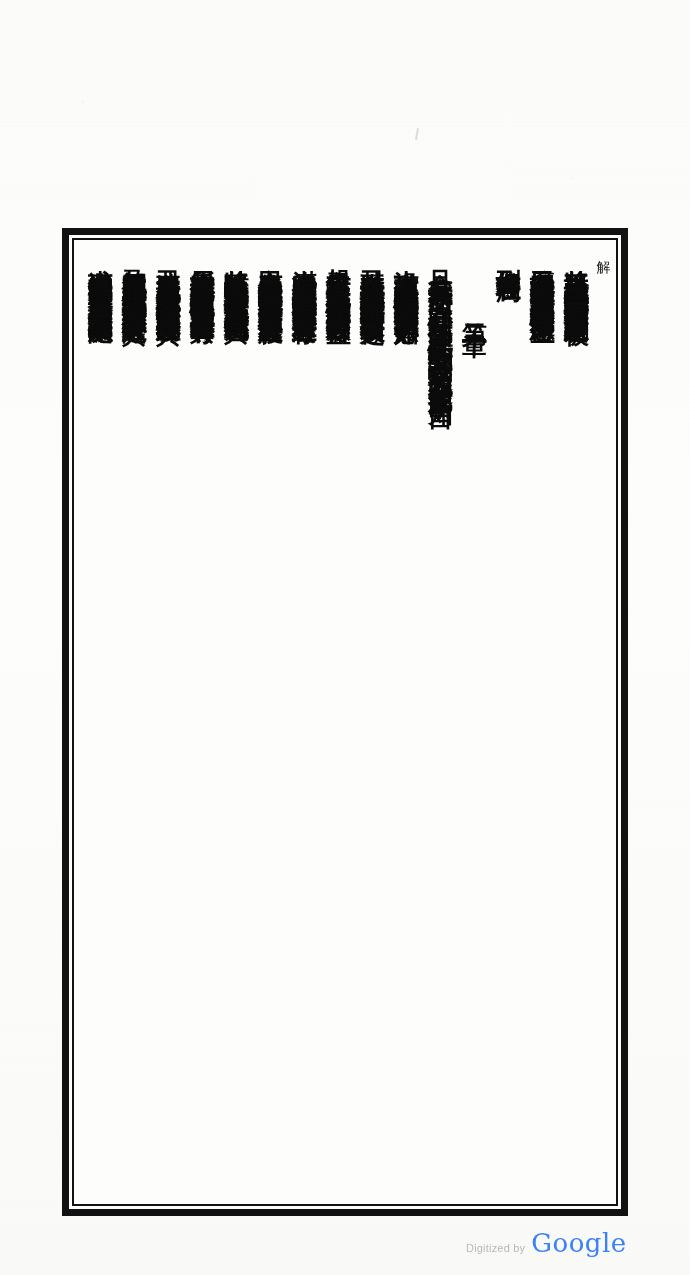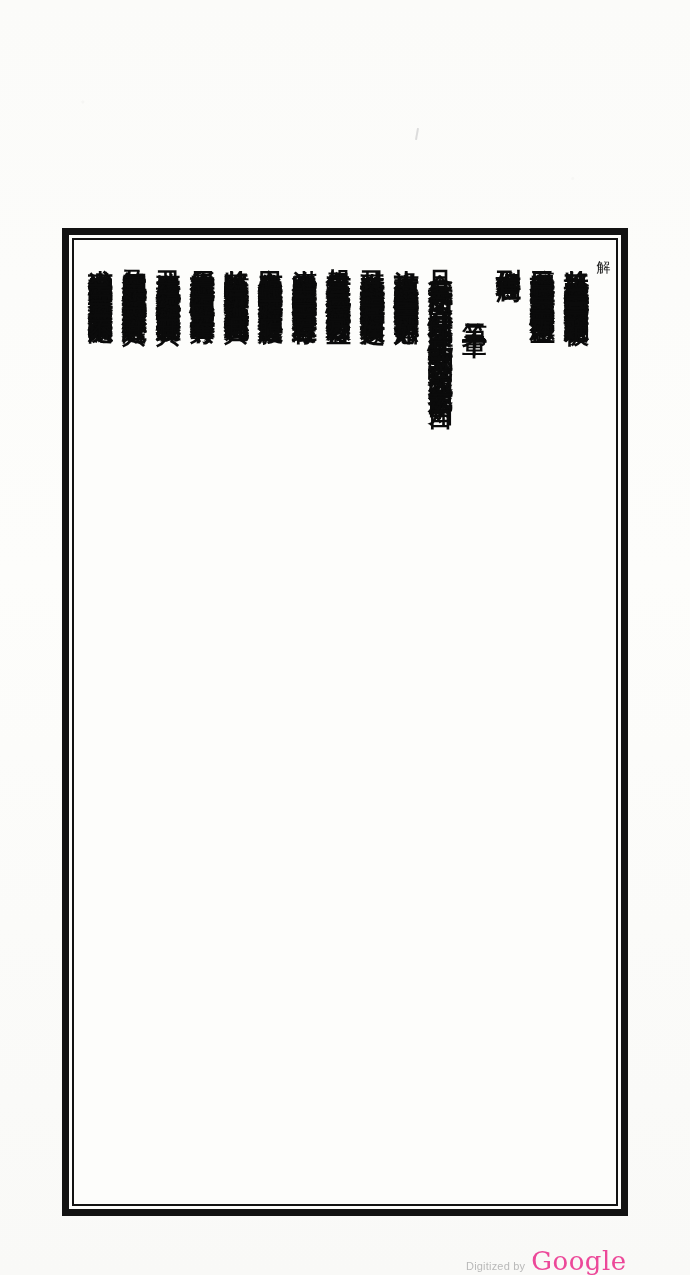--- a/index.html
+++ b/index.html
@@ -102,32 +102,31 @@
 
   
   .watermark {
     position: absolute;
     left: 466px;
     top: 1228px;
     display: flex;
     align-items: baseline;
     gap: 6px;
     user-select: none;
-    margin-top: 18px;
   }
   .watermark .dig {
     font-family: "Liberation Sans", sans-serif;
     font-size: 11px;
     color: #b9b9b9;
     letter-spacing: 0.2px;
   }
   .watermark .goog {
     font-family: "DejaVu Serif", serif;
     font-size: 26px;
-    color: #ec4899;
+    color: #3b82f6;
     letter-spacing: 0.5px;
   }
 
   
   .stray-1 {
     position: absolute;
     left: 416px; top: 128px;
     width: 2px; height: 12px;
     background: #dcdcdc;
     transform: rotate(10deg);

